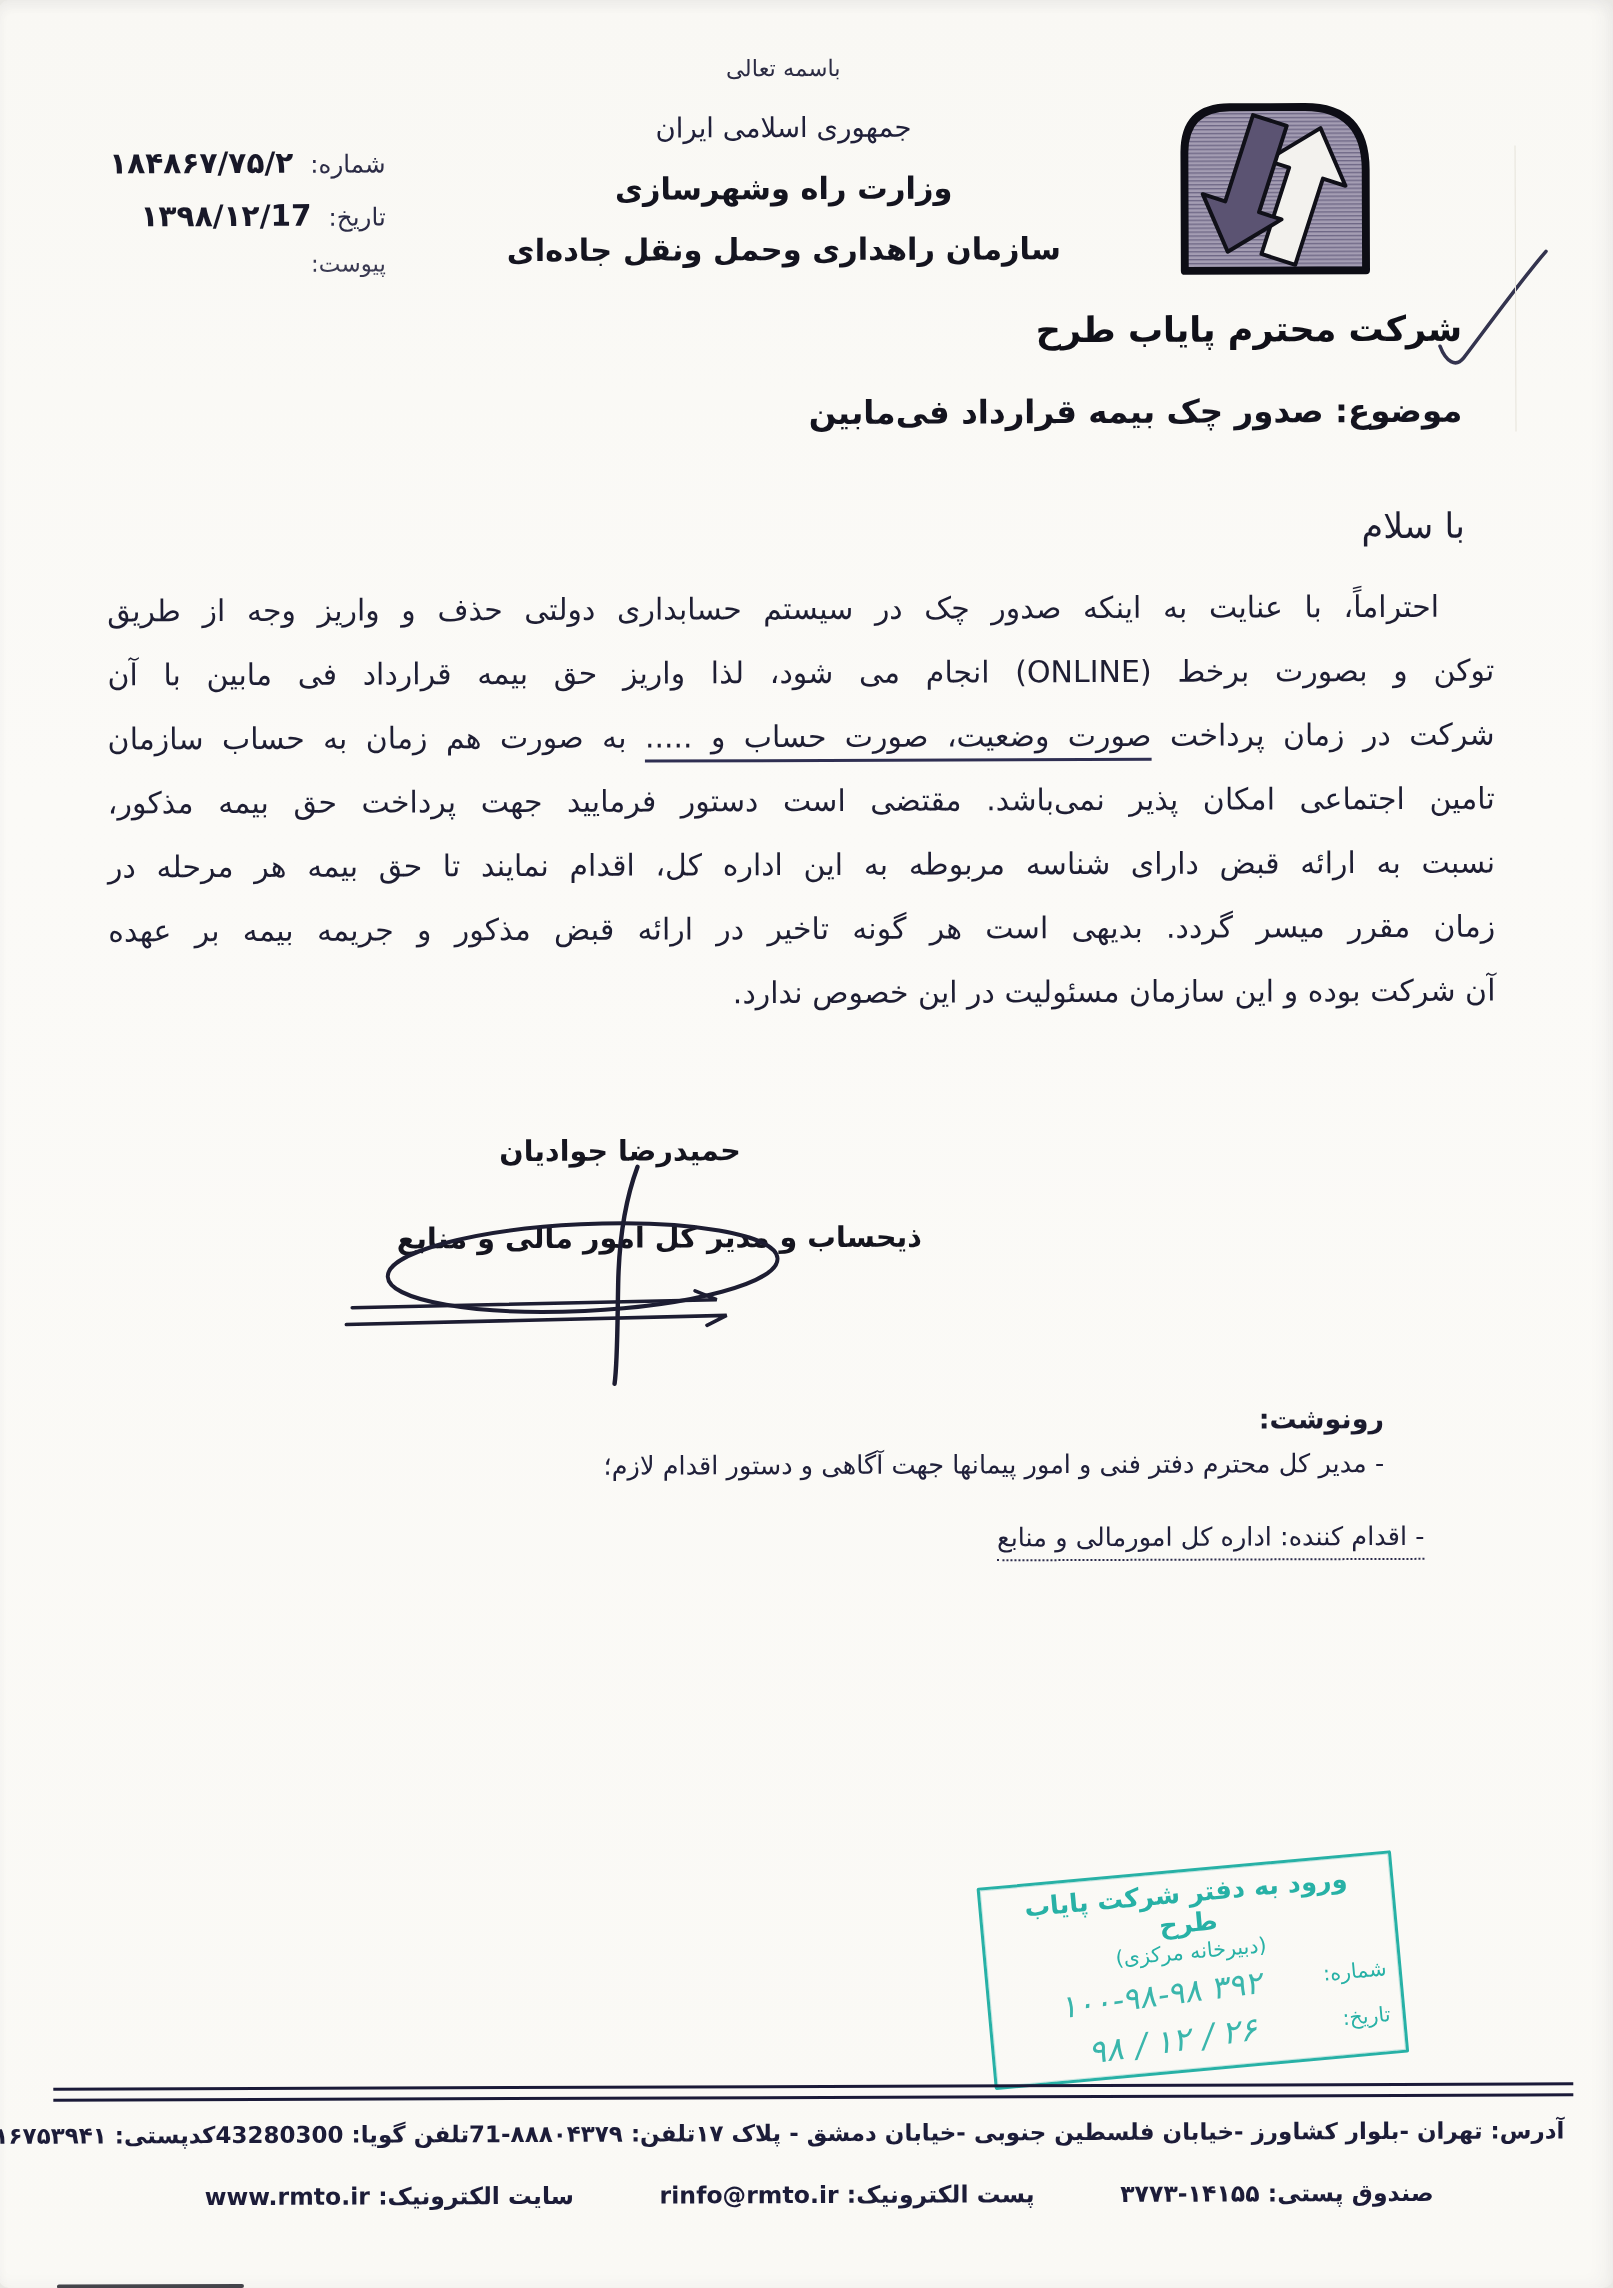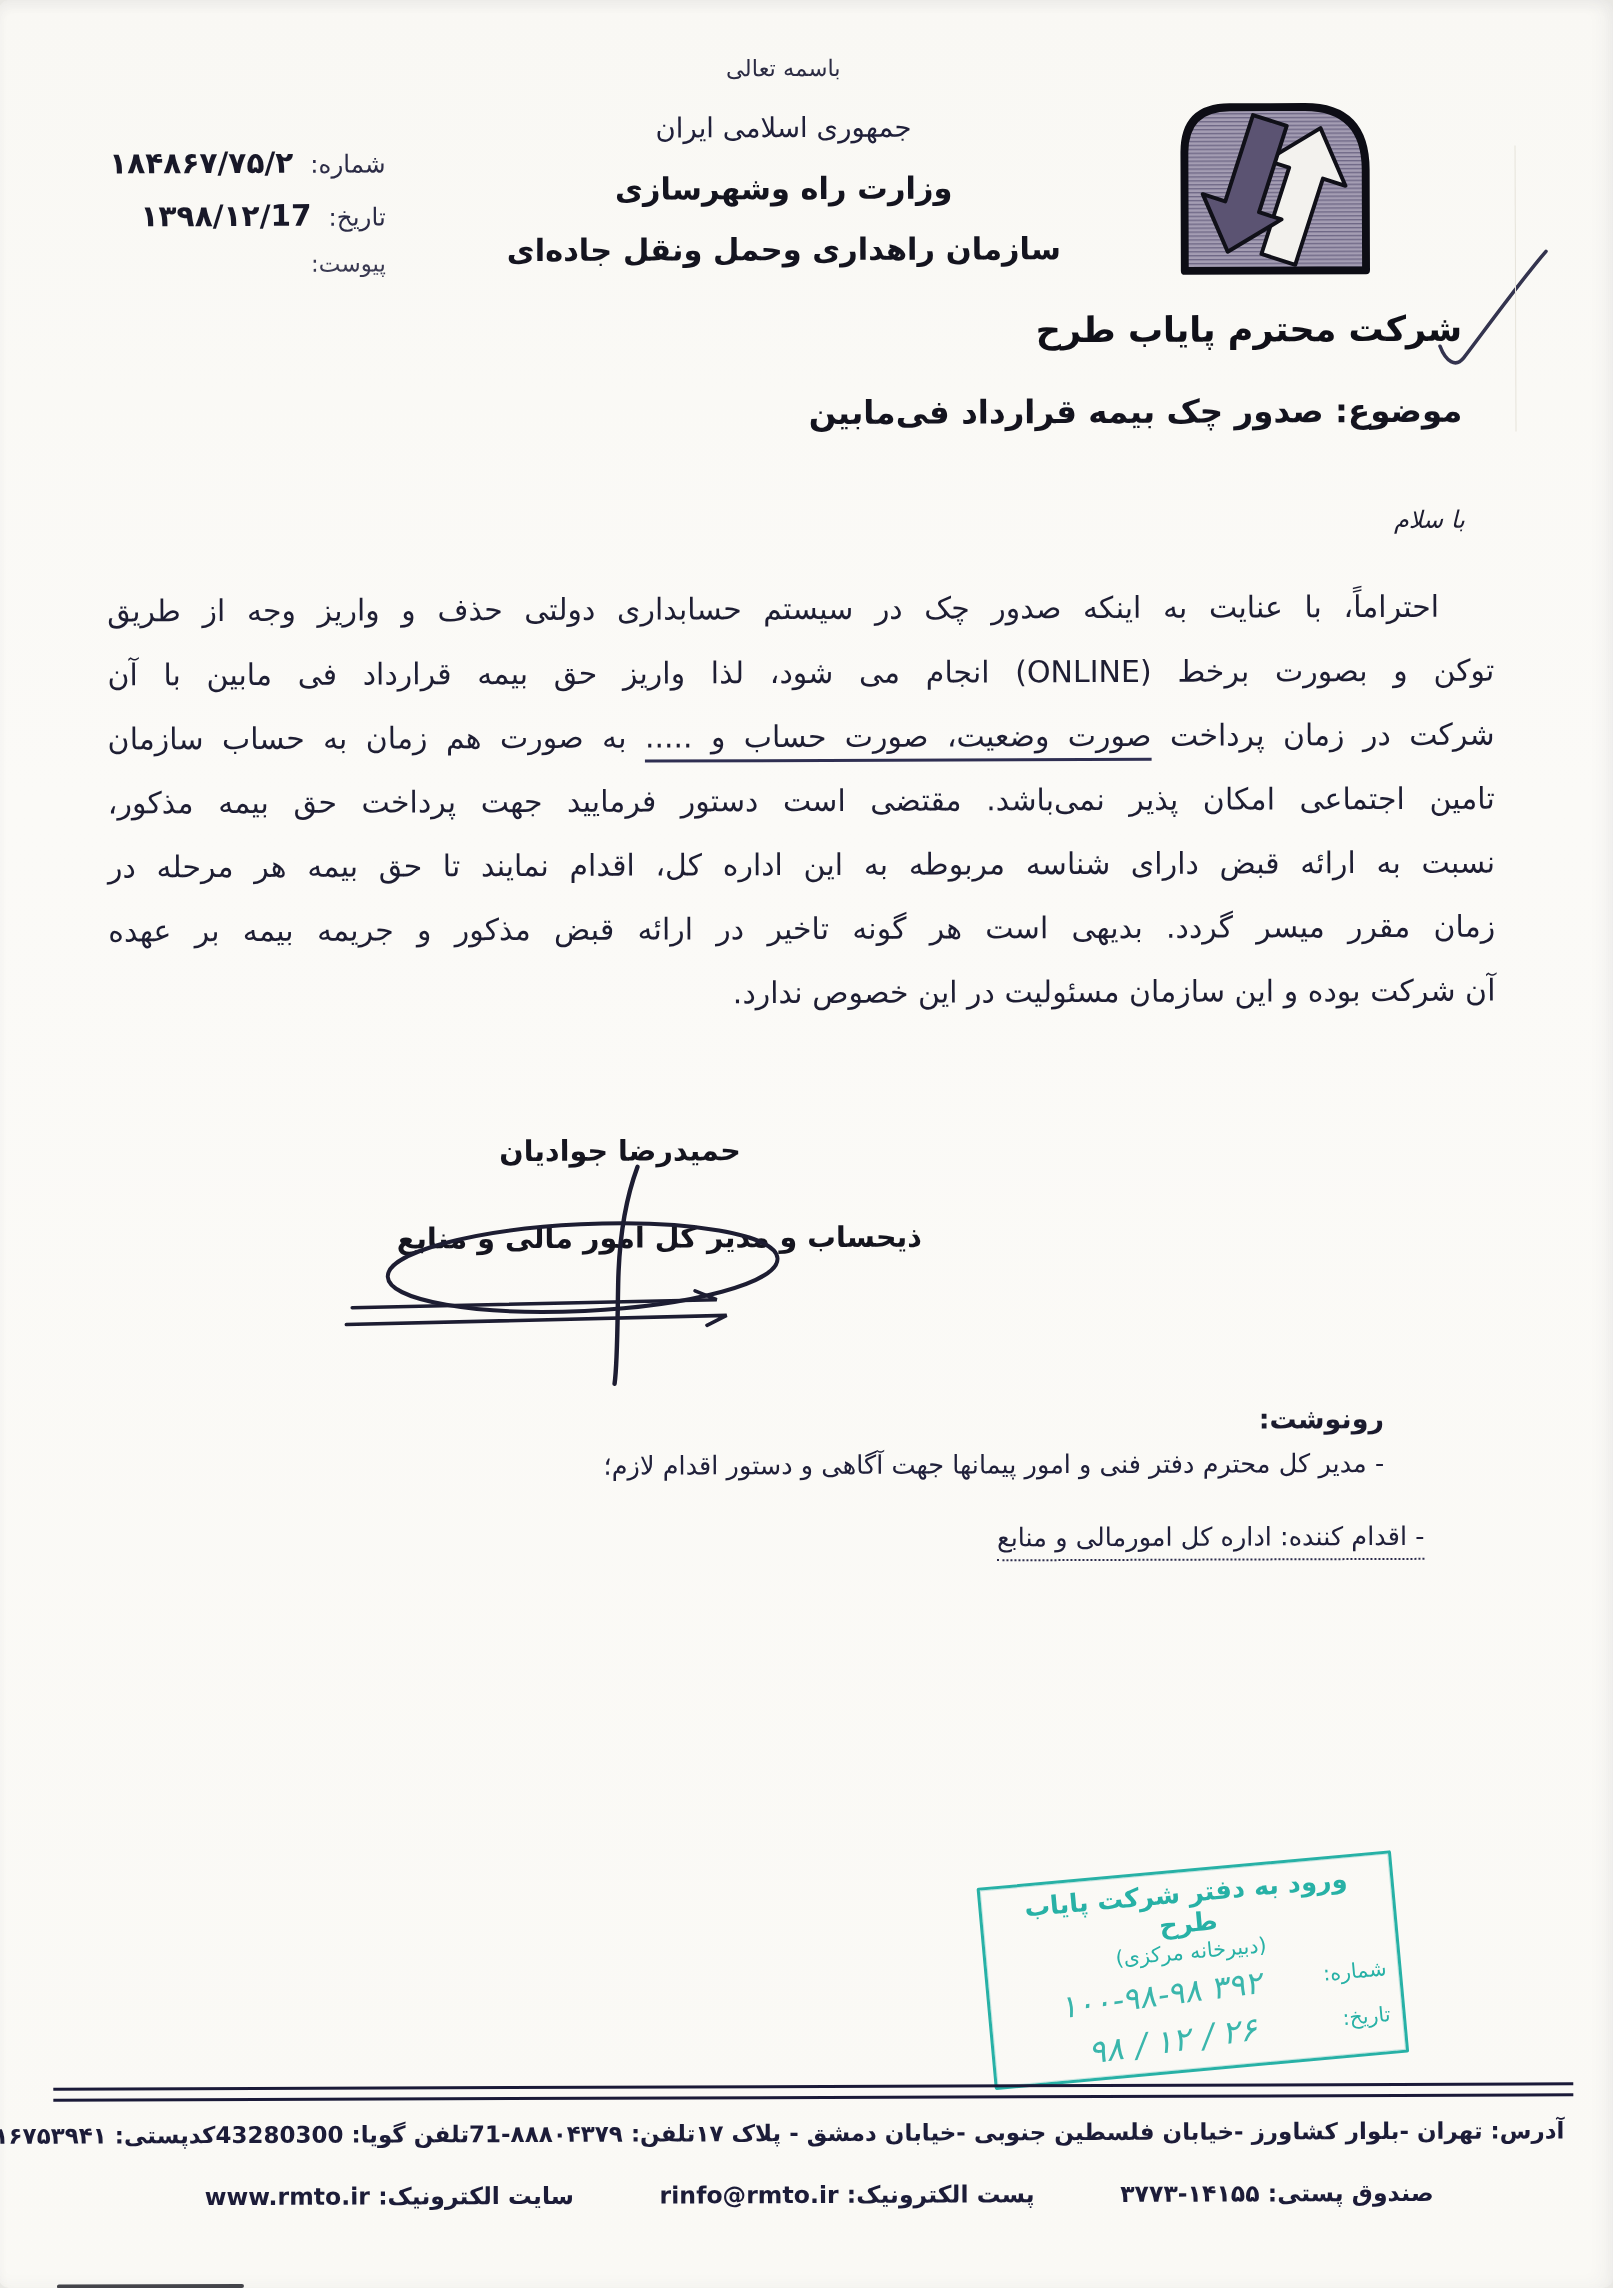--- a/index.html
+++ b/index.html
@@ -19,21 +19,21 @@
   .org{font-size:30.5px;font-weight:bold;color:#14141f;}
   
   .meta{right:1224px;top:144px;width:335px;direction:rtl;text-align:right;}
   .meta-row{margin-bottom:18.7px;white-space:nowrap;}
   .meta-label{font-size:24.6px;color:#2c2c46;}
   .meta-value{font-size:29.6px;font-weight:bold;letter-spacing:2px;margin-right:11.8px;color:#181828;margin-left:48px;}
   .attach{font-size:23px;color:#3a3a52;}
   
   .recipient{right:148px;top:311px;font-size:35px;font-weight:bold;color:#101018;direction:rtl;}
   .subject{right:148px;top:394px;font-size:32.5px;font-weight:bold;color:#14141f;direction:rtl;}
-  .salutation{right:146px;top:508px;font-size:24px;color:#1d1d30;direction:rtl;font-style:italic;}
+  .salutation{right:146px;top:508px;font-size:35px;color:#1d1d30;direction:rtl;}
   
   .body{left:110px;top:577px;width:1387px;direction:rtl;font-size:30px;color:#1e1e33;}
   .bl{line-height:64px;text-align:justify;text-align-last:justify;}
   .bl.first{padding-right:55px;}
   .bl.last{text-align-last:right;}
   .u-body{text-decoration:underline;text-decoration-thickness:2.5px;text-underline-offset:11.8px;text-decoration-color:#2f2f52;}
   
   .sig-name{left:424px;top:1133px;width:394px;text-align:center;font-size:28.6px;font-weight:bold;color:#15151f;direction:rtl;}
   .sig-title{left:394px;top:1220px;width:532px;text-align:center;font-size:28.6px;font-weight:bold;color:#15151f;direction:rtl;}
   

